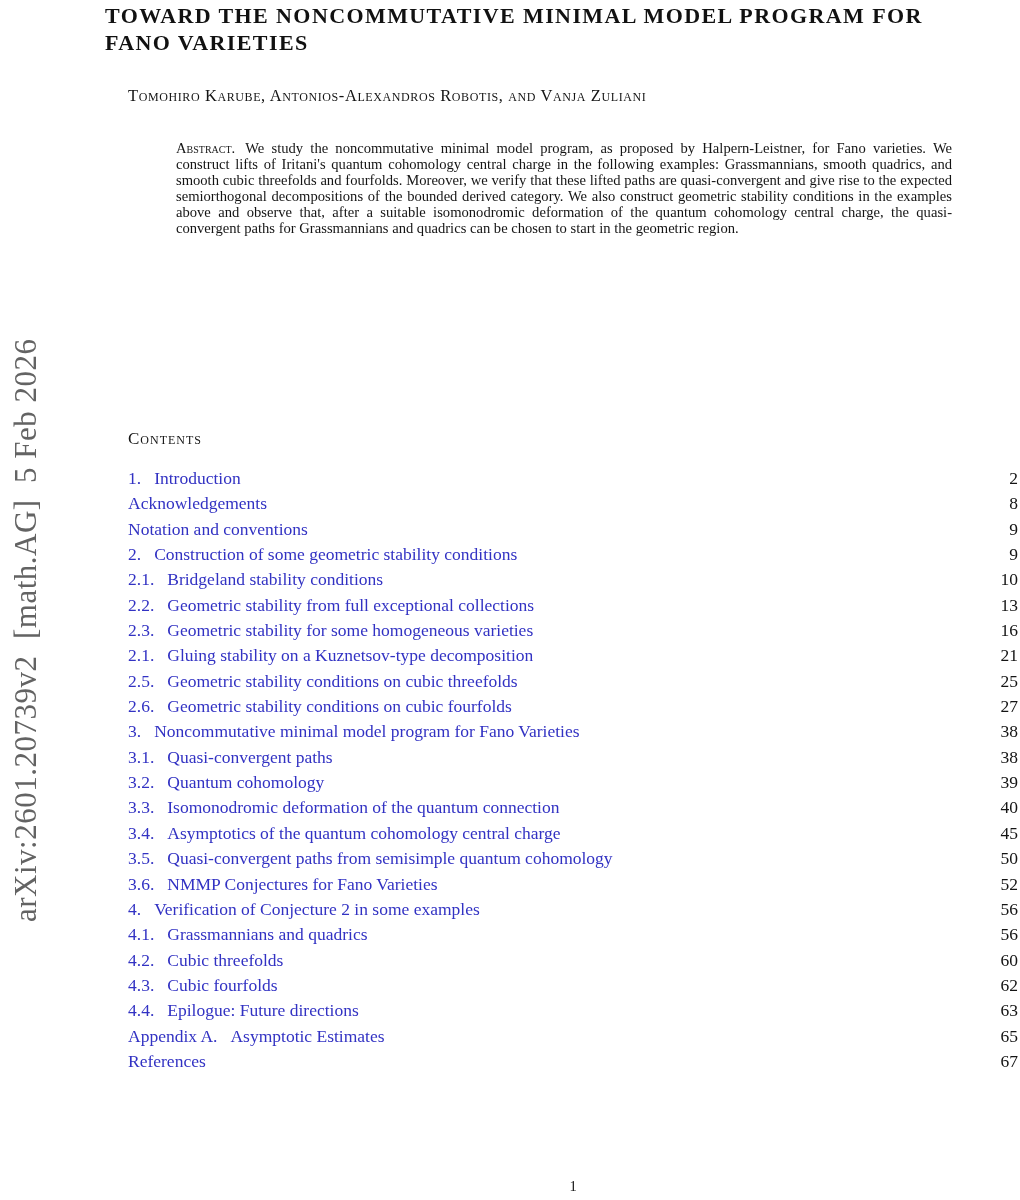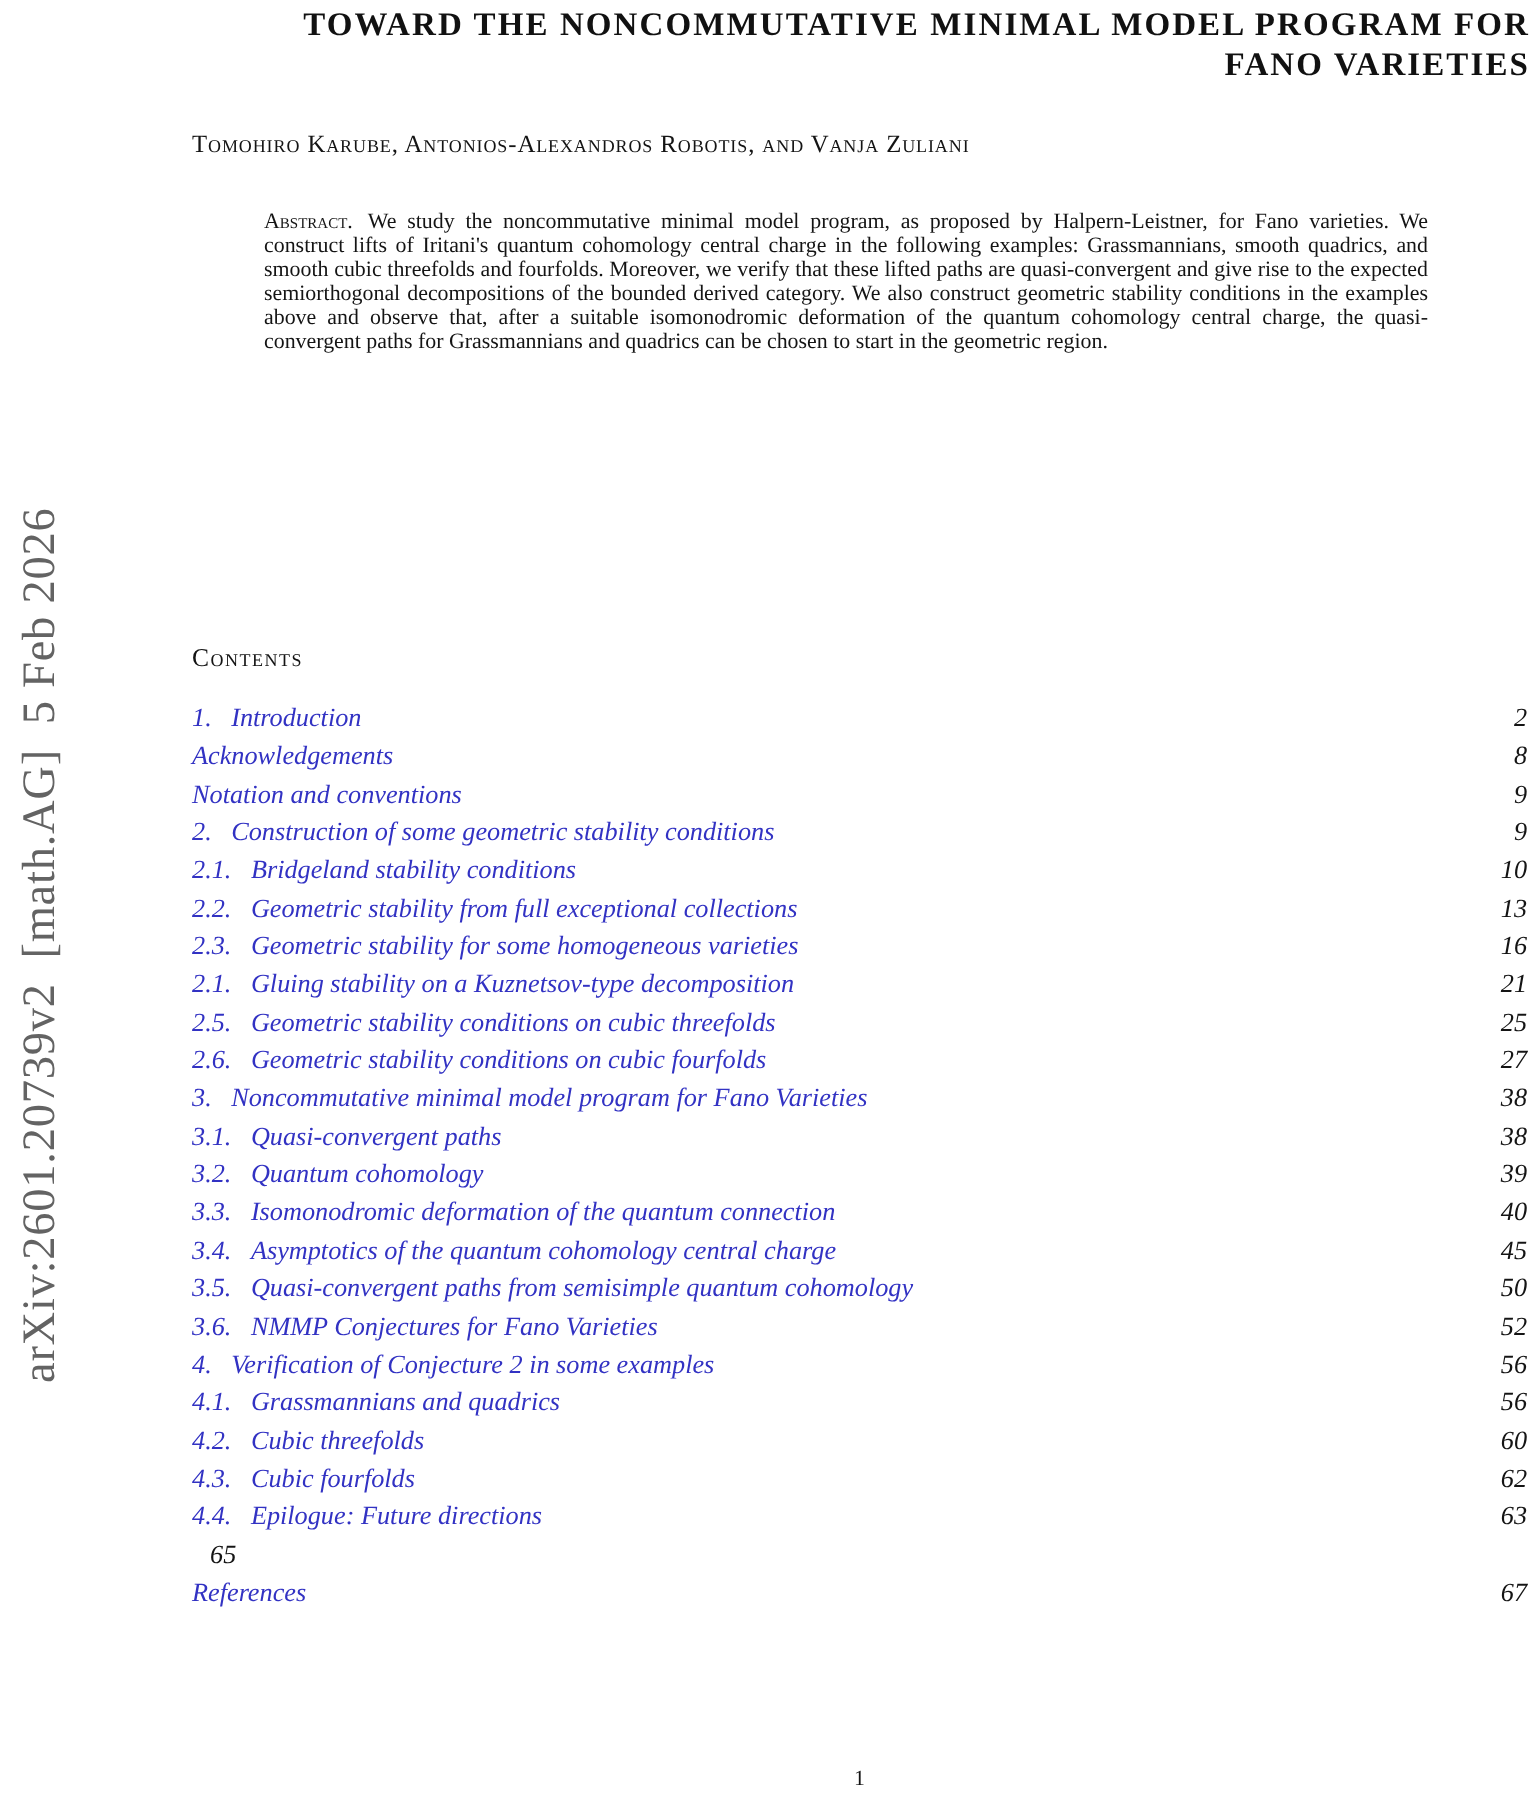--- a/index.html
+++ b/index.html
@@ -23,21 +23,21 @@
     transform: rotate(-90deg);
     transform-origin: 0 0;
     font-size: 31px;
     letter-spacing: 0.5px;
     color: var(--watermark, #636363);
     white-space: pre;
   }
   .title {
     position: absolute;
     top: 2px; left: 105px; width: 915px;
-    text-align: right;
+    text-align: left;
     font-size: 22px;
     font-weight: bold;
     letter-spacing: 1.4px;
     line-height: 27px;
     color: #111;
   }
   .authors {
     position: absolute;
     top: 86px; left: 128px; width: 890px;
     font-variant: small-caps;
@@ -58,21 +58,21 @@
   .contents-heading {
     position: absolute;
     top: 429px; left: 128px; width: 890px;
     text-align: left;
     font-variant: small-caps;
     font-size: 17px;
     letter-spacing: 1px;
   }
   .toc {
     position: absolute;
-    top: 466px; left: 128px; width: 890px; font-style: italic;
+    top: 466px; left: 128px; width: 890px;
   }
   .toc-row {
     display: flex;
     justify-content: space-between;
     align-items: baseline;
     line-height: 25.35px;
     font-size: 17.5px;
   }
   .toc-link {
     color: var(--link, #3232c3);
@@ -259,20 +259,23 @@
   </div>
 
   <div class="toc-row">
     <a class="toc-link" href="#">
       <span class="toc-num">4.4.</span><span class="toc-title">Epilogue: Future directions</span>
     </a>
     <span class="toc-page">63</span>
   </div>
 
   <div class="toc-row">
+    <a class="toc-link" href="#">
+      <span class="toc-num">Appendix A.</span><span class="toc-title">Asymptotic Estimates</span>
+    </a>
     <span class="toc-page">65</span>
   </div>
 
   <div class="toc-row">
     <a class="toc-link" href="#">
       <span class="toc-title">References</span>
     </a>
     <span class="toc-page">67</span>
   </div>
 </nav>

